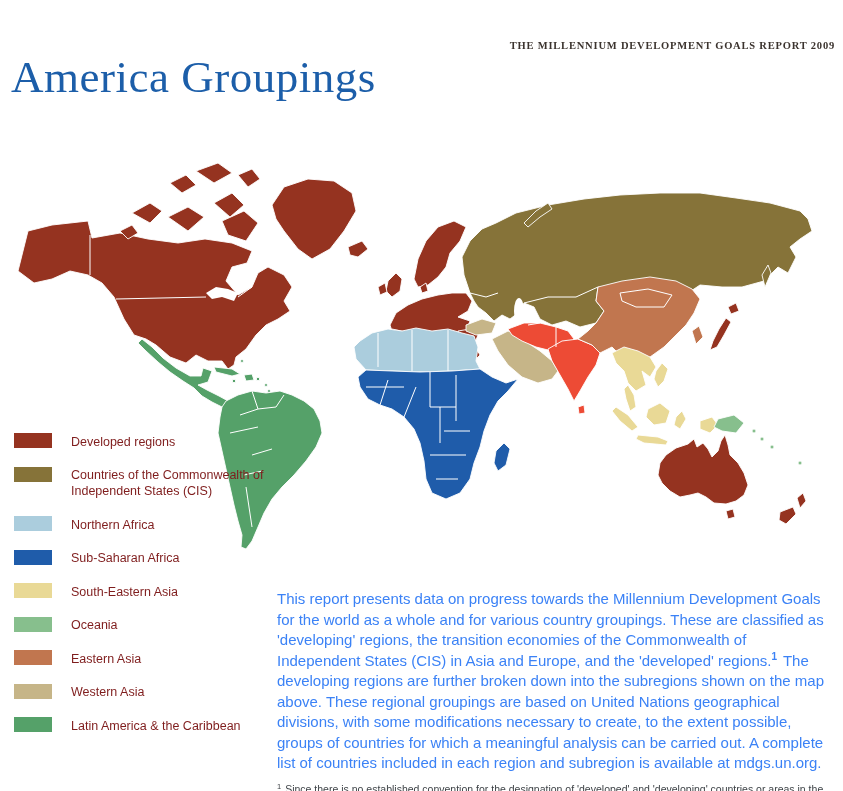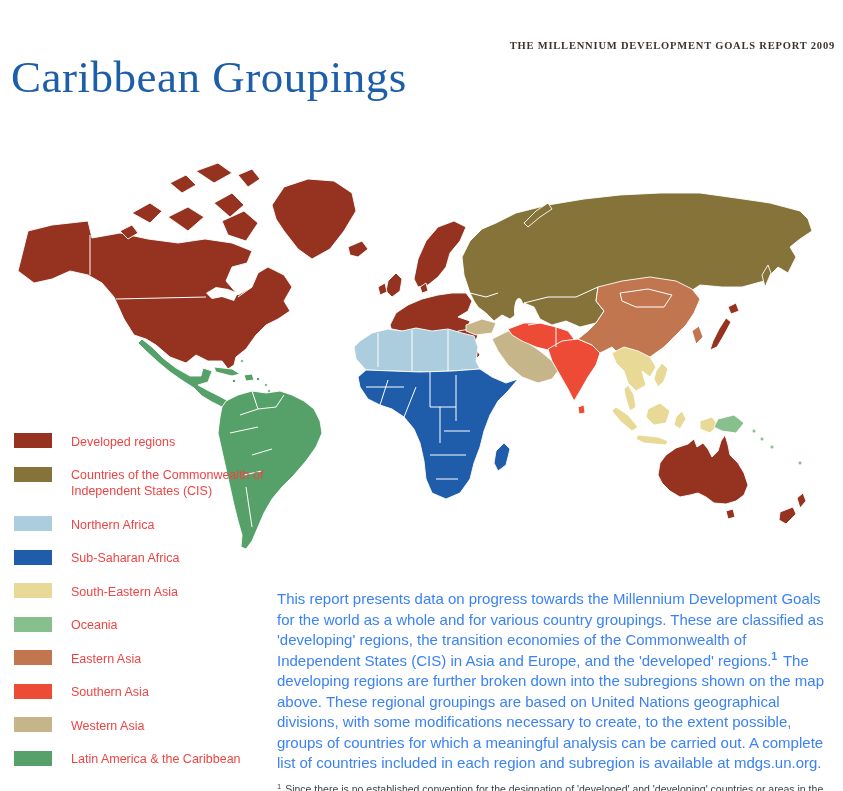--- a/index.html
+++ b/index.html
@@ -11,36 +11,36 @@
   .page-title{position:absolute;top:18px;left:11px;
         font-family:"Liberation Serif",serif;font-weight:normal;font-size:45px;
         letter-spacing:0.5px;line-height:1.1;}
   .map-svg{position:absolute;left:0;top:0;width:843px;height:791px;}
   .map-svg path,.map-svg ellipse,.map-svg circle{stroke:#ffffff;stroke-width:0.9;stroke-linejoin:round;}
   .map-svg .borders path{fill:none;stroke:#ffffff;stroke-width:1;}
   .map-svg .lakes path,.map-svg .lakes ellipse{fill:#ffffff;stroke:none;}
   .legend{position:absolute;left:14px;top:398px;width:250px;}
   .legend-item{display:flex;align-items:flex-start;margin-bottom:17px;}
   .legend-swatch{flex:0 0 38px;width:38px;height:15px;margin-right:19px;}
-  .legend-label{font-size:12.5px;line-height:16px;color:#ef4444;width:195px;padding-top:0.5px;}
+  .legend-label{font-size:12.5px;line-height:16px;color:#7f1d1d;width:195px;padding-top:0.5px;}
   .body-paragraph{position:absolute;left:277px;top:554px;width:552px;
         font-size:15px;line-height:20.5px;color:#3b82f6;}
   .body-paragraph sup{font-size:10px;font-weight:bold;margin-right:2px;line-height:0;}
   .footnote{position:absolute;left:277px;top:747px;width:556px;
         font-size:10.5px;line-height:15.5px;color:#3e4347;}
   .footnote sup{font-size:7.5px;margin-right:4px;line-height:0;}
 </style>
 </head>
 <body>
 
 <div class="page">
 
   <div class="report-header">THE MILLENNIUM DEVELOPMENT GOALS REPORT 2009</div>
 
-  <h1 class="page-title" style="margin: 0px; color: rgb(28, 94, 169);">Caribbean Groupings</h1>
+  <h1 class="page-title" style="margin: 0px; color: rgb(28, 94, 169);">America Groupings</h1>
 
   <svg class="map-svg" viewBox="0 0 843 791" xmlns="http://www.w3.org/2000/svg">
 
     <g class="region" style="fill: rgb(149, 51, 32);">
       <path d="M20 228 L28 196 L52 190 L88 186 L92 203 L120 198 L148 204 L178 208 L205 204 L232 208 L252 216 L247 228 L232 232 L226 246 L238 260 L252 252 L258 238 L268 232 L284 240 L292 252 L284 266 L290 276 L278 284 L266 290 L256 300 L246 314 L236 322 L234 330 L228 334 L222 326 L208 326 L196 320 L186 328 L170 322 L156 310 L146 304 L134 300 L124 284 L114 262 L102 248 L88 240 L70 236 L52 244 L34 248 L18 236 Z"></path>
       <path d="M132 178 L150 168 L162 176 L150 188 Z"></path>
       <path d="M168 182 L188 172 L204 182 L188 196 Z"></path>
       <path d="M214 168 L232 158 L244 170 L230 182 Z"></path>
       <path d="M222 186 L244 176 L258 188 L246 206 L228 200 Z"></path>
       <path d="M196 136 L218 128 L232 138 L214 148 Z"></path>
@@ -188,24 +188,20 @@
     </div>
     <div class="legend-item">
       <span class="legend-swatch" style="background-color: rgb(135, 191, 141);"></span>
       <span class="legend-label">Oceania</span>
     </div>
     <div class="legend-item">
       <span class="legend-swatch" style="background-color: rgb(193, 118, 79);"></span>
       <span class="legend-label">Eastern Asia</span>
     </div>
     <div class="legend-item">
-      <span class="legend-swatch" style="background-color: rgb(237, 75, 53);"></span>
-      <span class="legend-label">Southern Asia</span>
-    </div>
-    <div class="legend-item">
       <span class="legend-swatch" style="background-color: rgb(198, 181, 136);"></span>
       <span class="legend-label">Western Asia</span>
     </div>
     <div class="legend-item">
       <span class="legend-swatch" style="background-color: rgb(85, 161, 105);"></span>
       <span class="legend-label">Latin America &amp; the Caribbean</span>
     </div>
   </div>
 
   <div class="body-paragraph">

